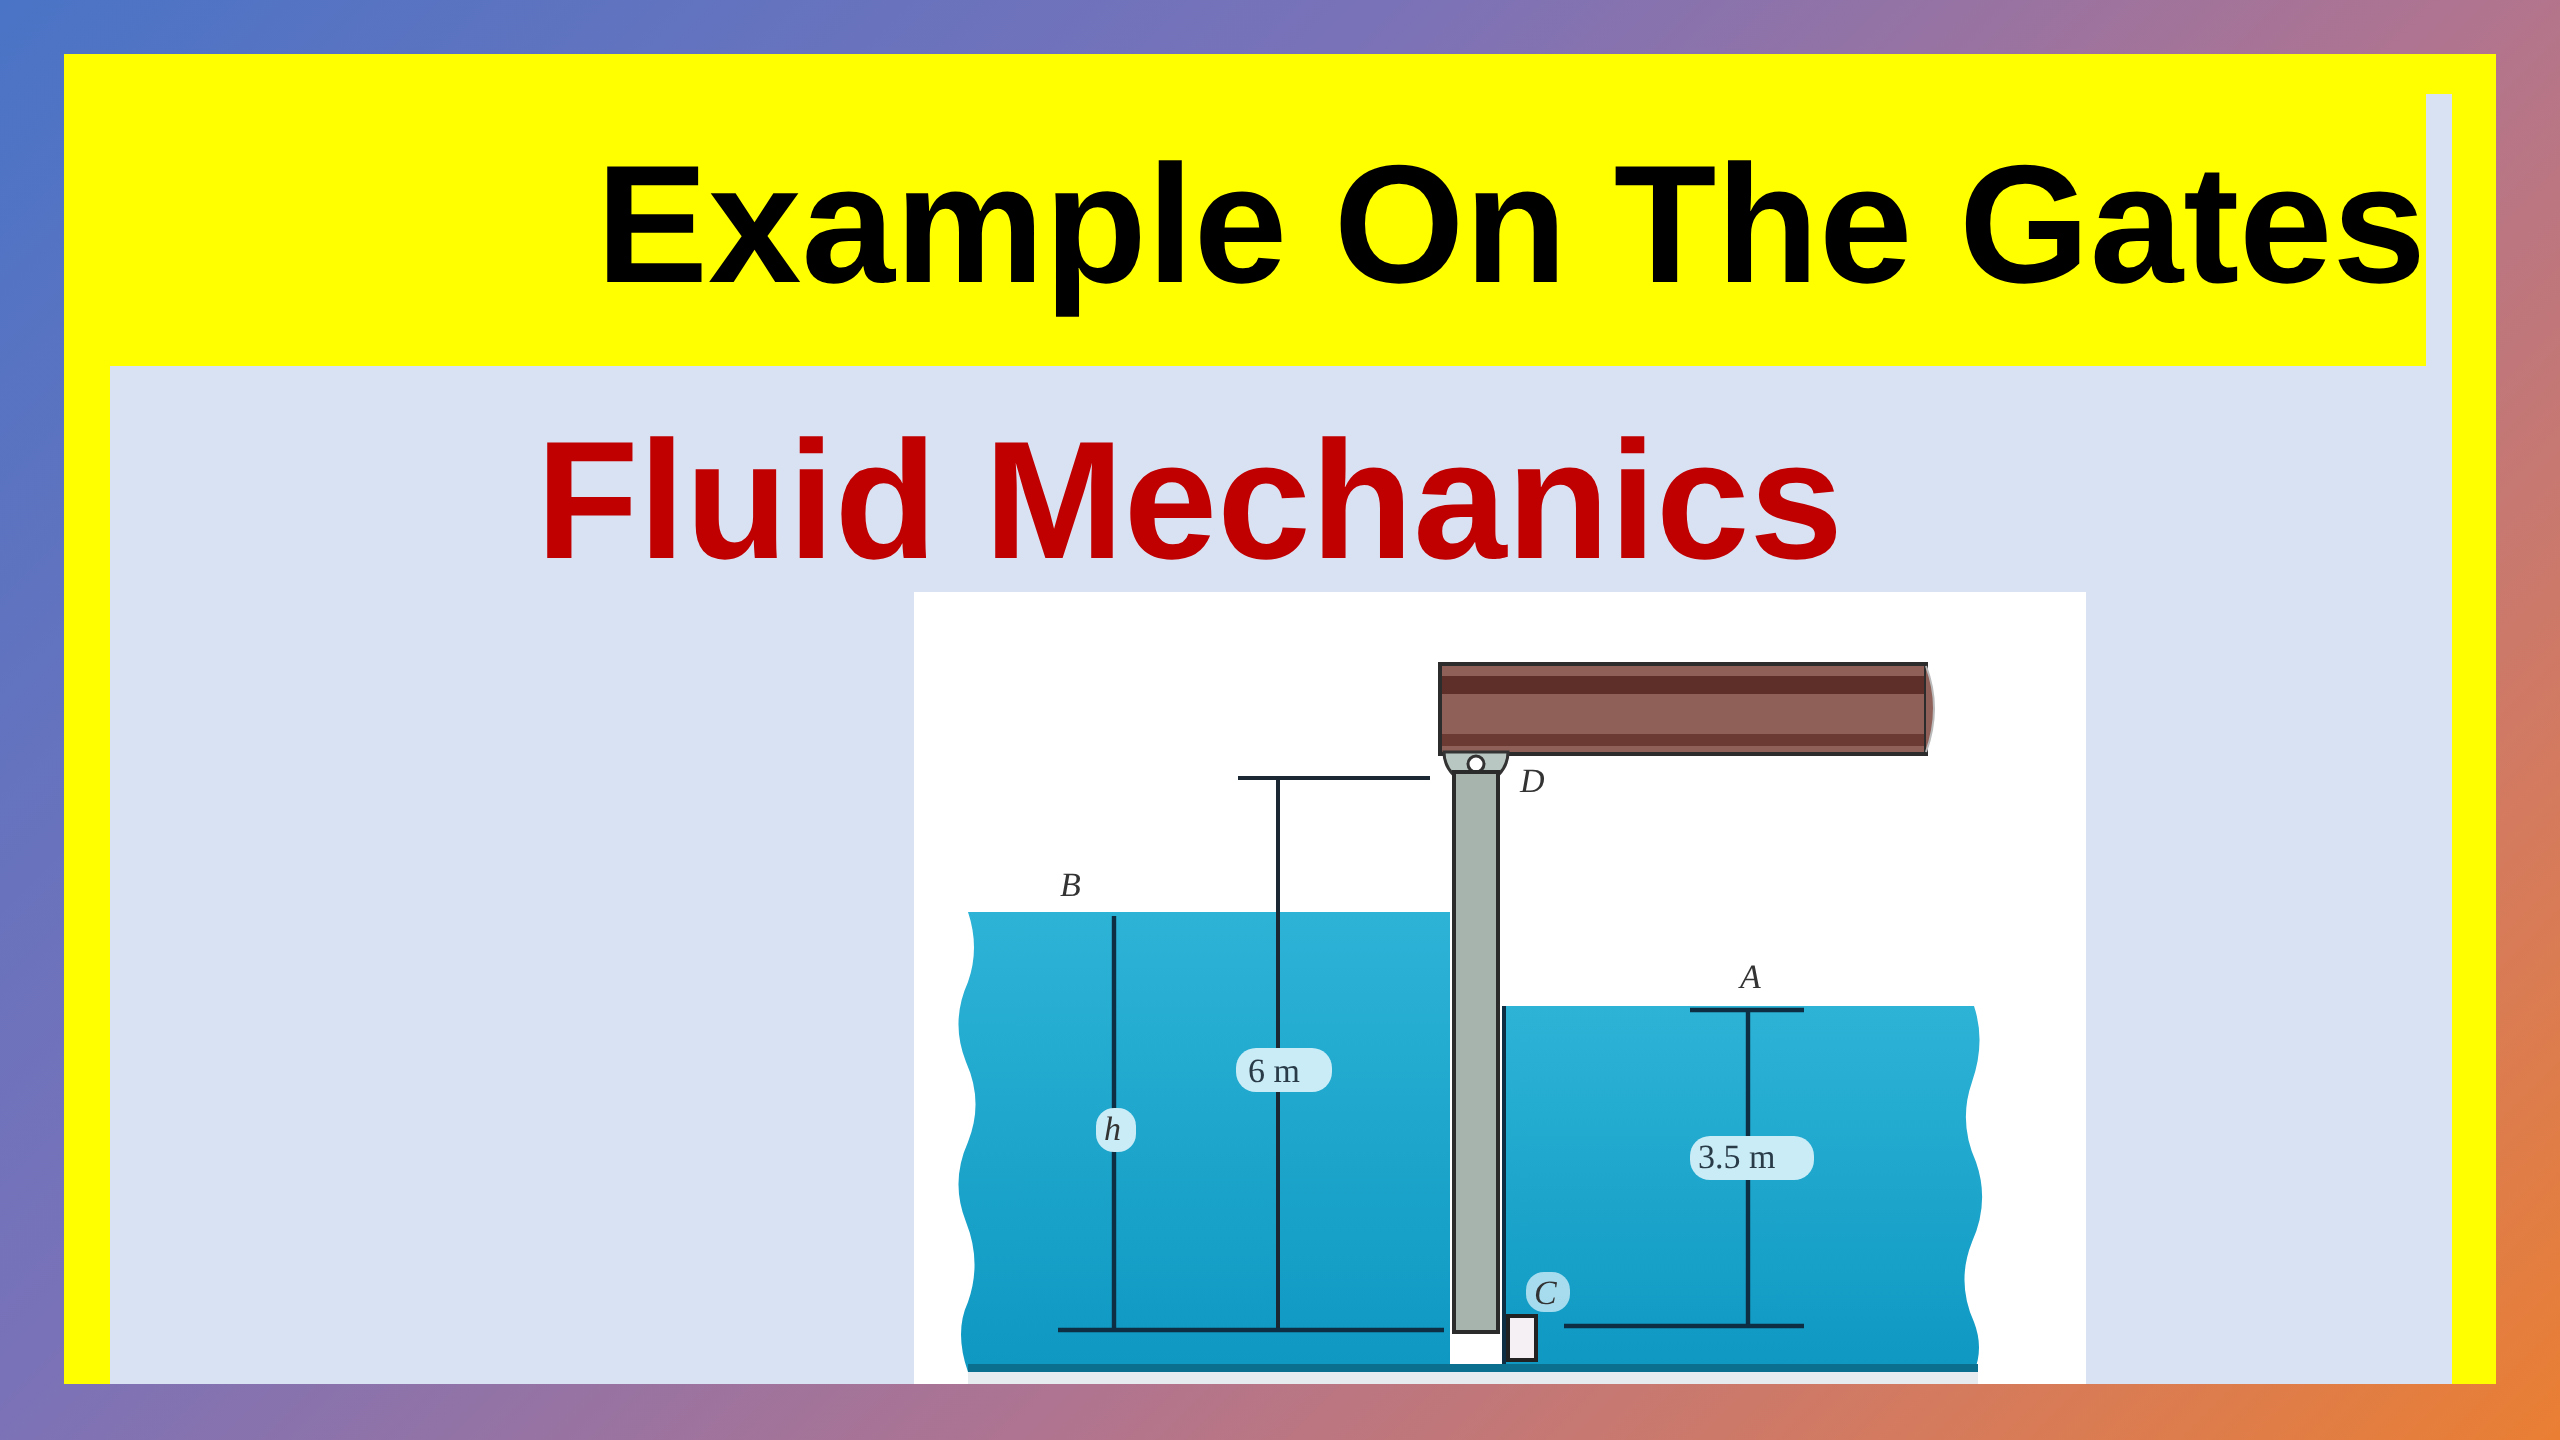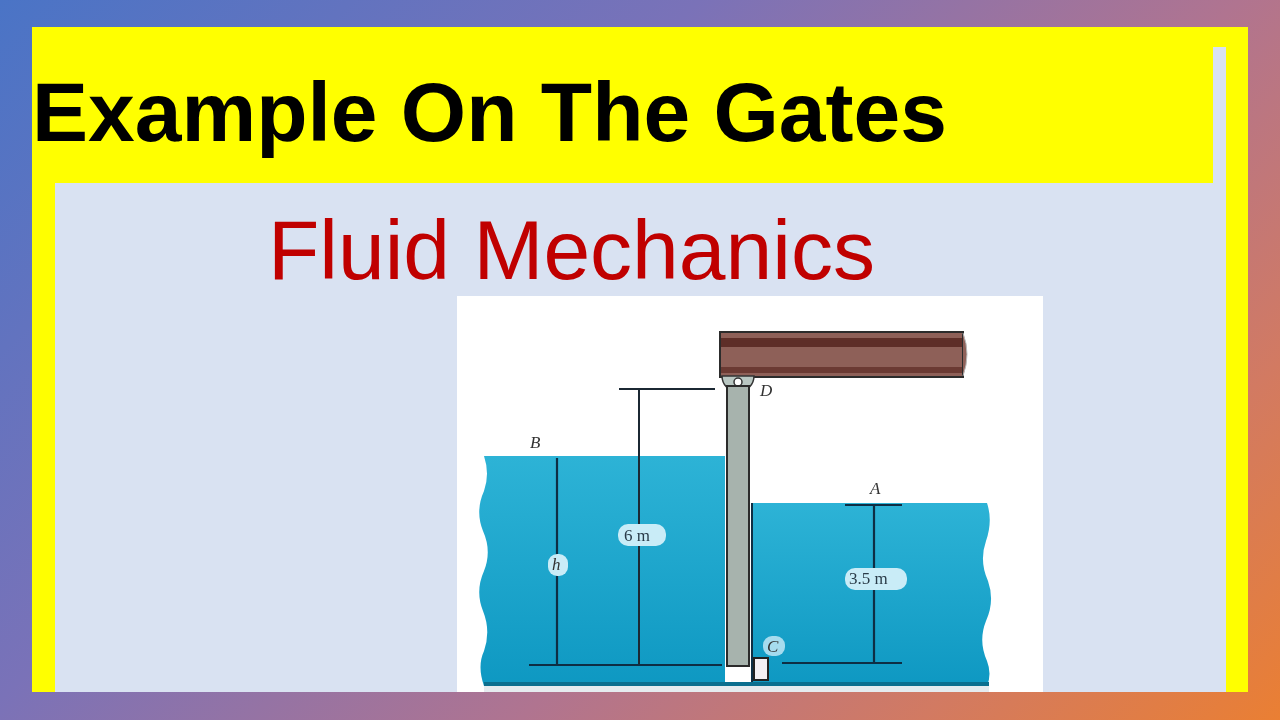--- a/index.html
+++ b/index.html
@@ -15,25 +15,25 @@
   .panel {
     position: absolute; left: 55px; top: 183px; width: 1171px; height: 509px;
     background: #d9e2f2;
   }
   .panel-right-strip {
     position: absolute; left: 1213px; top: 47px; width: 13px; height: 140px;
     background: #d9e2f2;
   }
   .title {
     position: absolute; left: 32px; top: 52px; width: 1181px;
-    text-align: left; color: #000; font-weight: bold; font-size: 84px;
+    text-align: right; color: #000; font-weight: bold; font-size: 84px;
     letter-spacing: 0px; line-height: 120px; white-space: nowrap;
   }
   .subtitle {
-    position: absolute; left: 268px; top: 195px; color: #c00000; font-weight: normal;
+    position: absolute; left: 268px; top: 195px; color: #c00000; font-weight: bold;
     font-size: 84px; line-height: 110px; white-space: nowrap;
   }
   .diagram {
     position: absolute; left: 457px; top: 296px; width: 586px; height: 396px;
     background: #ffffff; overflow: hidden;
   }
   .diagram svg { display: block; }
   .lbl { font-family: "Liberation Serif", serif; font-style: italic; fill: #333; }
   .dim { font-family: "Liberation Serif", serif; fill: #2a3b48; }
 </style>

